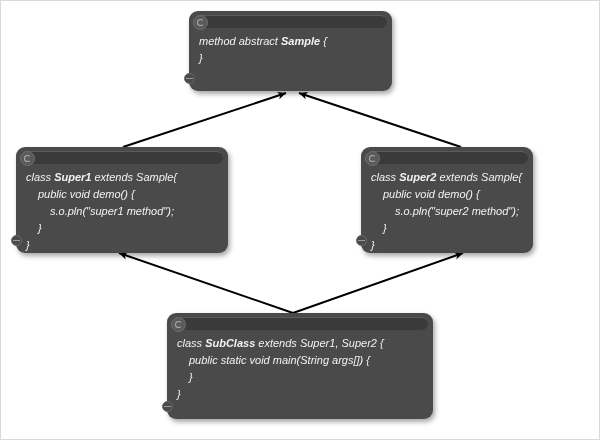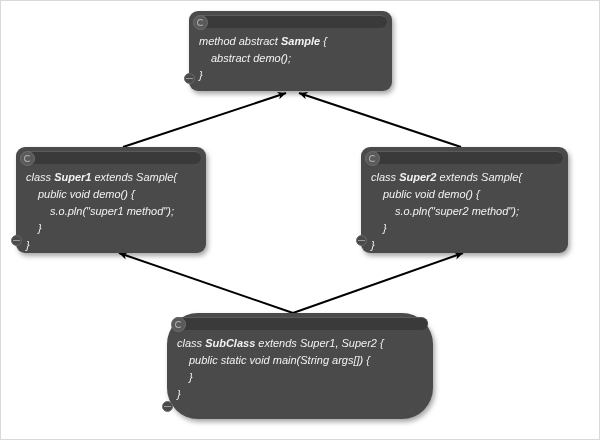--- a/index.html
+++ b/index.html
@@ -127,54 +127,53 @@
     <line x1="292" y1="312" x2="462" y2="252" stroke="#000000" stroke-width="2" marker-end="url(#arrowUp)"></line>
   </svg>
 
   <div class="node" style="left:188px; top:10px; width:203px; height:80px;">
     <div class="node-titlebar">
       <span class="handle-icon"></span>
     </div>
     <span class="side-nub"></span>
     <div class="code-body">
       <div class="code-line"><span>method abstract </span><b>Sample</b><span> {</span></div>
-      <div class="code-line indent-1"><span>abstract demo();</span><b></b><span></span></div>
       <div class="code-line"><span>}</span><b></b><span></span></div>
     </div>
   </div>
 
-  <div class="node" style="left:15px; top:146px; width:190px; height:106px;">
+  <div class="node" style="left:15px; top:146px; width:212px; height:106px;">
     <div class="node-titlebar">
       <span class="handle-icon"></span>
     </div>
     <span class="side-nub"></span>
     <div class="code-body">
       <div class="code-line"><span>class </span><b>Super1</b><span> extends Sample{</span></div>
       <div class="code-line indent-1"><span>public void demo() {</span><b></b><span></span></div>
       <div class="code-line indent-2"><span>s.o.pln("super1 method");</span><b></b><span></span></div>
       <div class="code-line indent-1"><span>}</span><b></b><span></span></div>
       <div class="code-line"><span>}</span><b></b><span></span></div>
     </div>
   </div>
 
-  <div class="node" style="left:360px; top:146px; width:207px; height:106px;">
+  <div class="node" style="left:360px; top:146px; width:172px; height:106px;">
     <div class="node-titlebar">
       <span class="handle-icon"></span>
     </div>
     <span class="side-nub"></span>
     <div class="code-body">
       <div class="code-line"><span>class </span><b>Super2</b><span> extends Sample{</span></div>
       <div class="code-line indent-1"><span>public void demo() {</span><b></b><span></span></div>
       <div class="code-line indent-2"><span>s.o.pln("super2 method");</span><b></b><span></span></div>
       <div class="code-line indent-1"><span>}</span><b></b><span></span></div>
       <div class="code-line"><span>}</span><b></b><span></span></div>
     </div>
   </div>
 
-  <div class="node" style="left:166px; top:312px; width:266px; height:106px;border-radius:31px;">
+  <div class="node" style="left:166px; top:312px; width:266px; height:106px;">
     <div class="node-titlebar">
       <span class="handle-icon"></span>
     </div>
     <span class="side-nub"></span>
     <div class="code-body">
       <div class="code-line"><span>class </span><b>SubClass</b><span> extends Super1, Super2 {</span></div>
       <div class="code-line indent-1"><span>public static void main(String args[]) {</span><b></b><span></span></div>
       <div class="code-line indent-1"><span>}</span><b></b><span></span></div>
       <div class="code-line"><span>}</span><b></b><span></span></div>
     </div>

